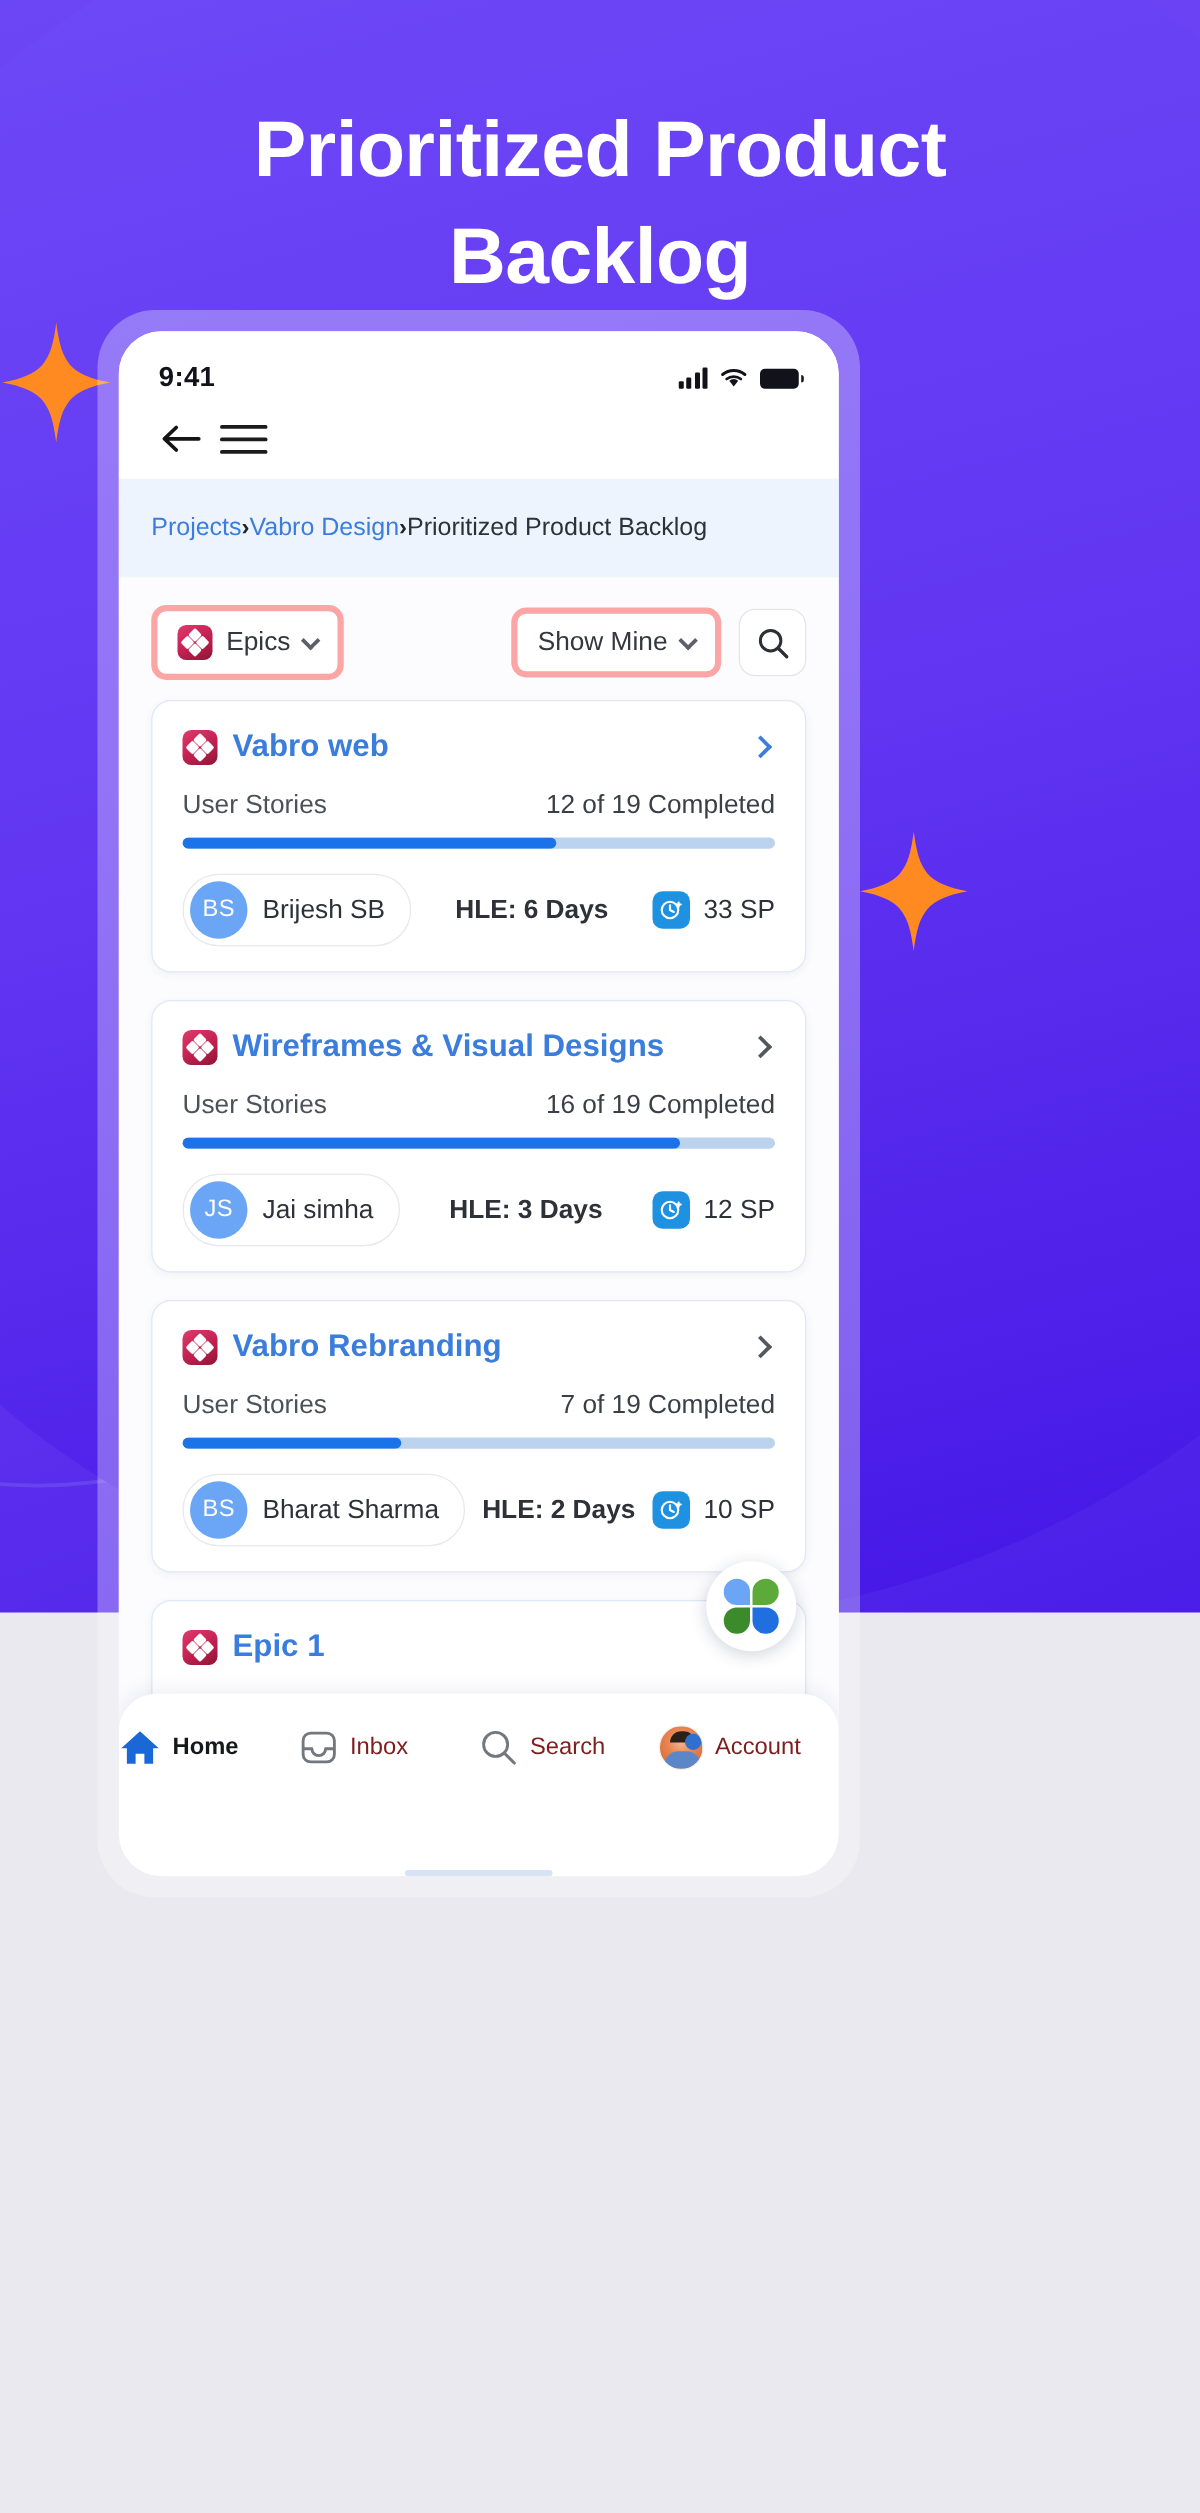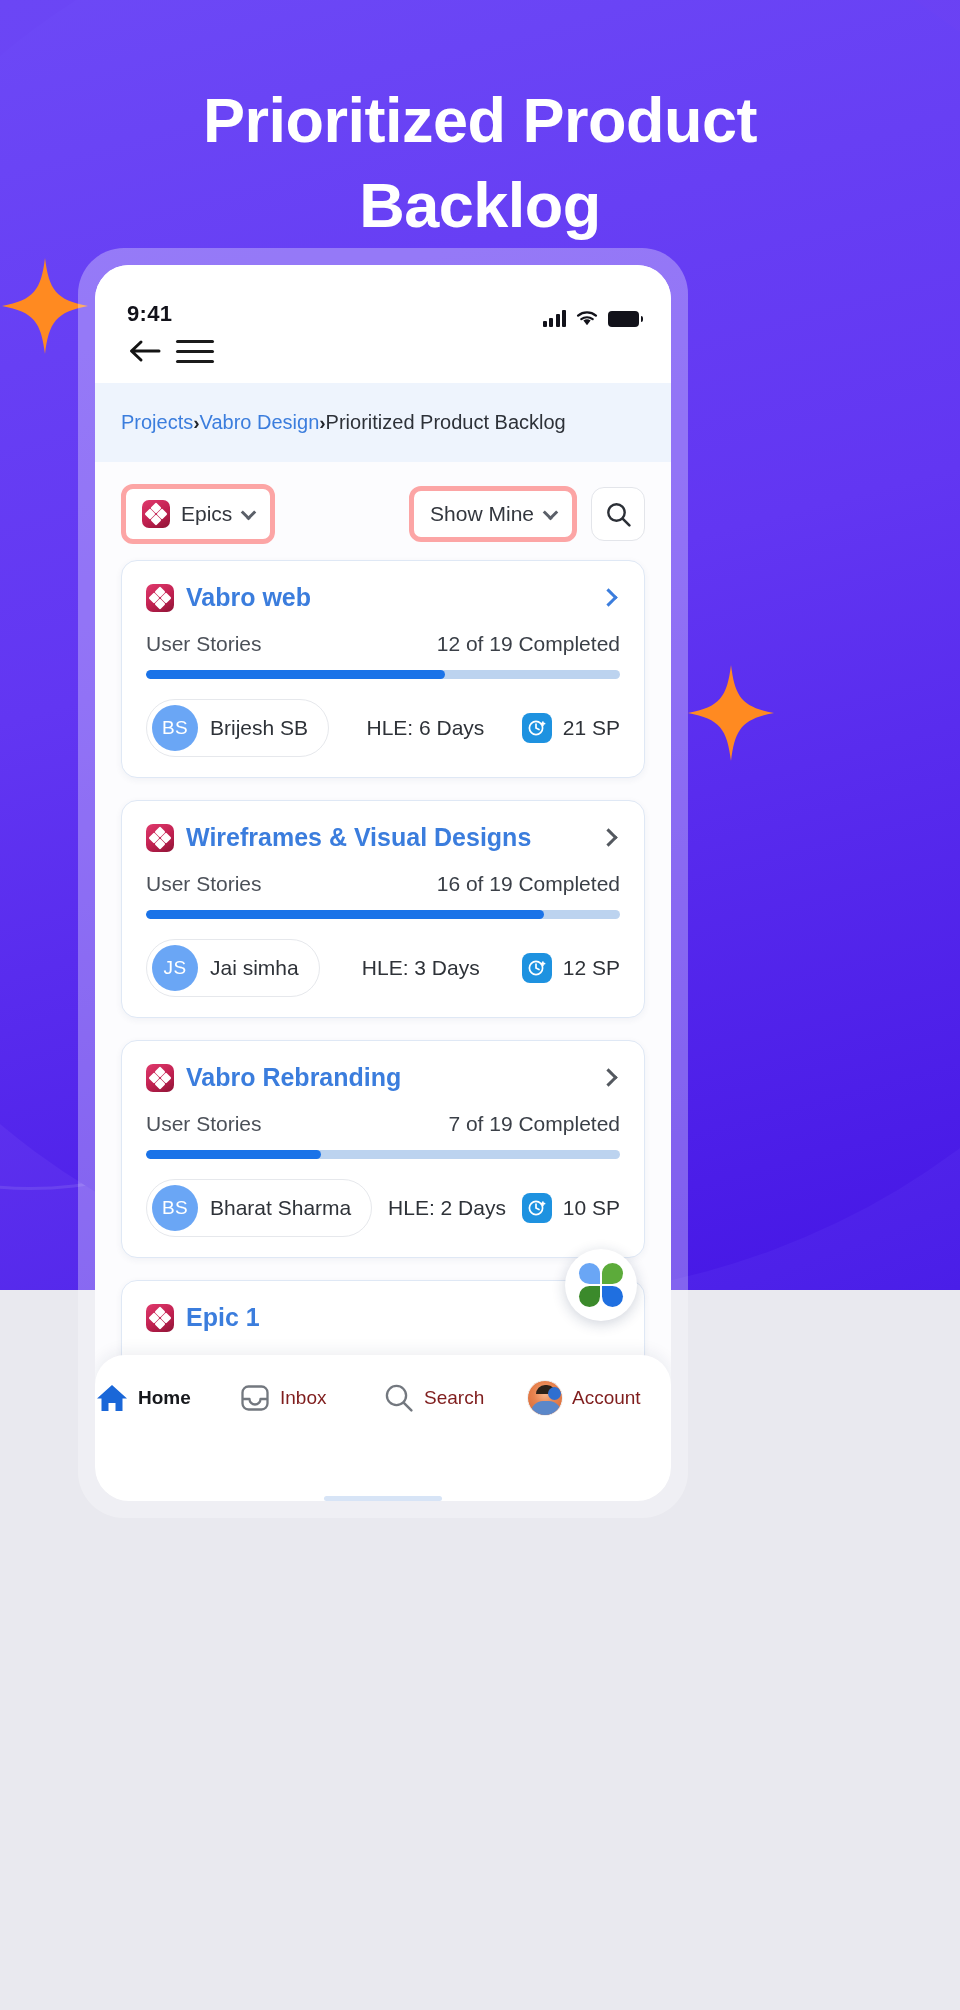--- a/index.html
+++ b/index.html
@@ -56,21 +56,21 @@
     position: absolute; left: 95px; top: 265px;
     width: 576px; height: 1236px;
     background: #ffffff;
     border-radius: 34px;
     overflow: hidden;
     z-index: 9;
   }
 
   
   .statusbar {
-    height: 62px; display: flex; align-items: flex-end;
+    height: 62px; display: flex; align-items: center;
     justify-content: space-between; padding: 12px 32px 0 32px;
     background: #fff;
   }
   .status-time { font-size: 22px; font-weight: bold; color: #12121a; letter-spacing: 0.3px; }
   .status-icons { display: flex; align-items: flex-end; gap: 9px; }
   .bars { display: flex; align-items: flex-end; gap: 2.5px; height: 17px; }
   .bars i { display: block; width: 4px; background: #12121a; border-radius: 1px; }
   .bars i:nth-child(1){height:6px}.bars i:nth-child(2){height:9px}
   .bars i:nth-child(3){height:13px}.bars i:nth-child(4){height:17px}
   .batt {
@@ -163,21 +163,21 @@
     display:flex; align-items:center; gap:12px;
     border:1px solid #e6e8ec; border-radius: 999px; padding: 5px 20px 5px 5px;
     background:#fff;
   }
   .avatar {
     width: 46px; height: 46px; border-radius: 50%; background:#6aa6f5;
     color:#fff; font-size: 19px; display:flex; align-items:center; justify-content:center;
     flex: 0 0 46px; letter-spacing:0.3px;
   }
   .assignee-name { font-size: 21px; color:#2e3238; }
-  .hle { font-size: 21px; color:#2e3238; }
+  .hle { font-size: 21px; color:#2e3238;font-weight:bold; }
   .sp { display:flex; align-items:center; gap:11px; }
   .sp-ico {
     width: 30px; height: 30px; border-radius: 8px; background:#1e92e0;
     display:flex; align-items:center; justify-content:center; flex:0 0 30px;
   }
   .sp-val { font-size: 21px; color:#2e3238; }
 
   
   .fab {
     position:absolute; right: 34px; bottom: 180px; width: 72px; height: 72px;
@@ -332,21 +332,21 @@
         </div>
         <span class="hle">HLE: 6 Days</span>
         <span class="sp">
           <span class="sp-ico">
             <svg width="20" height="20" viewBox="0 0 20 20">
               <circle cx="9" cy="10" r="6.6" stroke="#fff" stroke-width="1.7" fill="none"></circle>
               <path d="M9 6.2 V10 L12 11.6" stroke="#fff" stroke-width="1.7" fill="none" stroke-linecap="round"></path>
               <path d="M14.2 5.6 h3.4 M15.9 4 v3.4" stroke="#fff" stroke-width="1.7" stroke-linecap="round"></path>
             </svg>
           </span>
-          <span class="sp-val">21 SP</span>
+          <span class="sp-val">33 SP</span>
         </span>
       </div>
     </div>
 
     <div class="card">
       <div class="card-head">
         <span class="epic-ico">
             <b></b>
             <b></b>
             <s></s>

